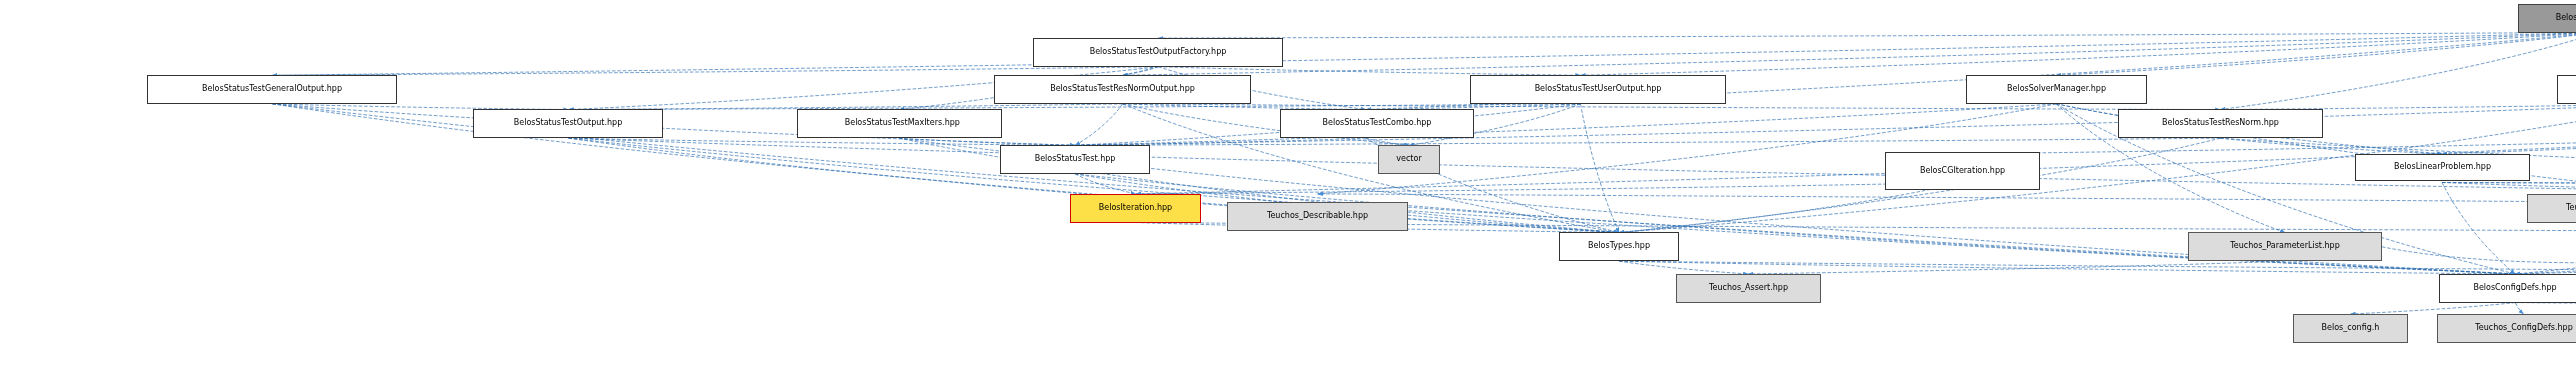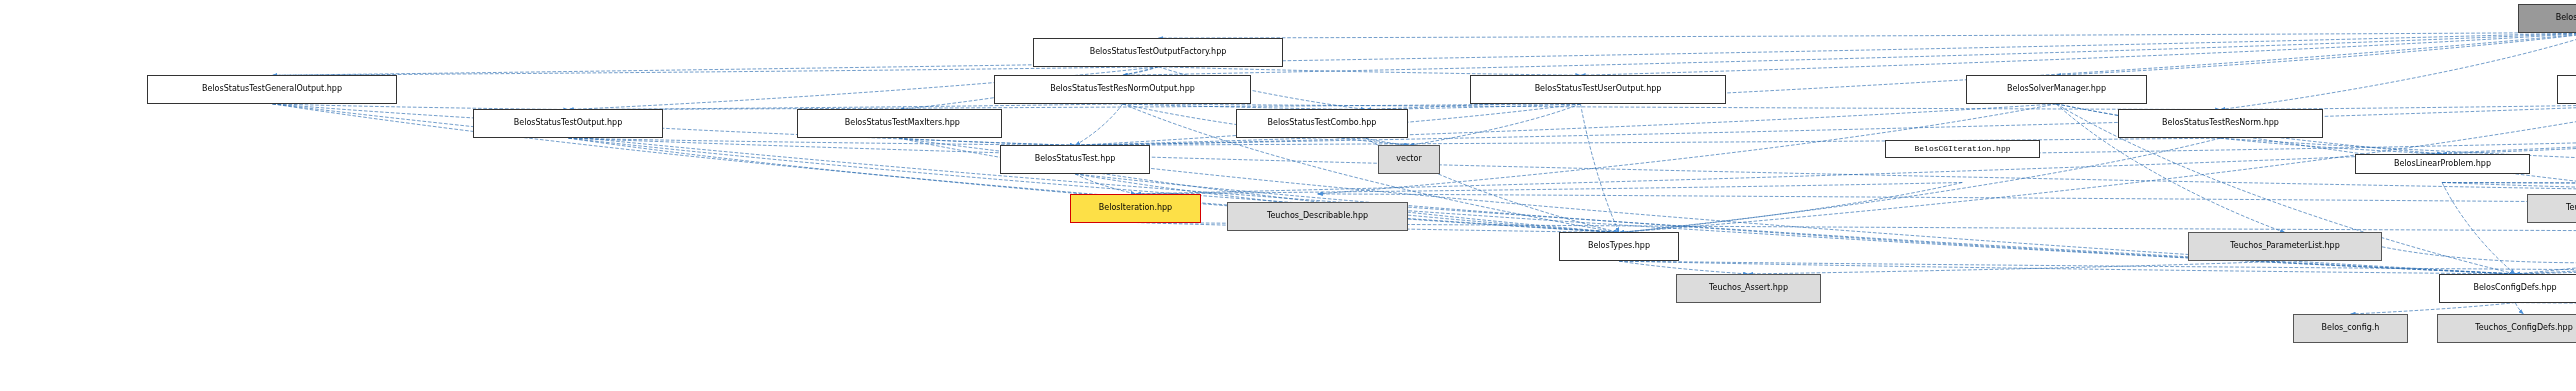--- a/index.html
+++ b/index.html
@@ -158,26 +158,26 @@
   <div id="nodes">
       <div class="node root" style="left: 2518px; top: 3.6px; width: 163px; height: 29px;">BelosPCPGSolMgr.hpp</div>
       <div class="node" style="left: 1033px; top: 38px; width: 250px; height: 29px;">BelosStatusTestOutputFactory.hpp</div>
       <div class="node" style="left: 147px; top: 75px; width: 250px; height: 29px;">BelosStatusTestGeneralOutput.hpp</div>
       <div class="node" style="left: 994px; top: 75px; width: 257px; height: 29px;">BelosStatusTestResNormOutput.hpp</div>
       <div class="node" style="left: 1470px; top: 75px; width: 256px; height: 29px;">BelosStatusTestUserOutput.hpp</div>
       <div class="node" style="left: 1966px; top: 75px; width: 181px; height: 29px;">BelosSolverManager.hpp</div>
       <div class="node" style="left: 2557px; top: 75px; width: 234px; height: 29px;">BelosStatusTestGenResNorm.hpp</div>
       <div class="node" style="left: 473px; top: 109px; width: 190px; height: 29px;">BelosStatusTestOutput.hpp</div>
       <div class="node" style="left: 797px; top: 109px; width: 205px; height: 29px; padding-left: 8px;">BelosStatusTestMaxIters.hpp</div>
-      <div class="node" style="left: 1236px; top: 109px; width: 172px; height: 29px;">BelosStatusTestCombo.hpp</div>
+      <div class="node" style="left: 1280px; top: 109px; width: 194px; height: 29px;">BelosStatusTestCombo.hpp</div>
       <div class="node" style="left: 2118px; top: 109px; width: 205px; height: 29px;">BelosStatusTestResNorm.hpp</div>
       <div class="node" style="left: 1000px; top: 145px; width: 150px; height: 29px;">BelosStatusTest.hpp</div>
       <div class="node grey" style="left: 1378px; top: 145px; width: 62px; height: 29px;">vector</div>
-      <div class="node" style="left: 1885px; top: 140px; width: 155px; height: 18px; font-family: Liberation Mono, monospace;">BelosCGIteration.hpp</div>
-      <div class="node" style="left: 2355px; top: 154px; width: 175px; height: 20px;">BelosLinearProblem.hpp</div>
+      <div class="node" style="left: 1885px; top: 152px; width: 155px; height: 38px;">BelosCGIteration.hpp</div>
+      <div class="node" style="left: 2355px; top: 154px; width: 175px; height: 27px;">BelosLinearProblem.hpp</div>
       <div class="node red" style="left: 1070px; top: 194px; width: 131px; height: 29px;">BelosIteration.hpp</div>
       <div class="node grey" style="left: 1227px; top: 194px; width: 181px; height: 29px; margin-top: 8px;">Teuchos_Describable.hpp</div>
       <div class="node grey" style="left: 2527px; top: 194px; width: 181px; height: 29px;">Teuchos_TimeMonitor.hpp</div>
       <div class="node" style="left: 1559px; top: 232px; width: 120px; height: 29px;">BelosTypes.hpp</div>
       <div class="node grey" style="left: 2188px; top: 232px; width: 194px; height: 29px;">Teuchos_ParameterList.hpp</div>
       <div class="node grey" style="left: 1676px; top: 274px; width: 145px; height: 29px;">Teuchos_Assert.hpp</div>
       <div class="node" style="left: 2439px; top: 274px; width: 152px; height: 29px;">BelosConfigDefs.hpp</div>
       <div class="node grey" style="left: 2293px; top: 314px; width: 115px; height: 29px;">Belos_config.h</div>
       <div class="node grey" style="left: 2437px; top: 314px; width: 174px; height: 29px;">Teuchos_ConfigDefs.hpp</div>
     </div>

